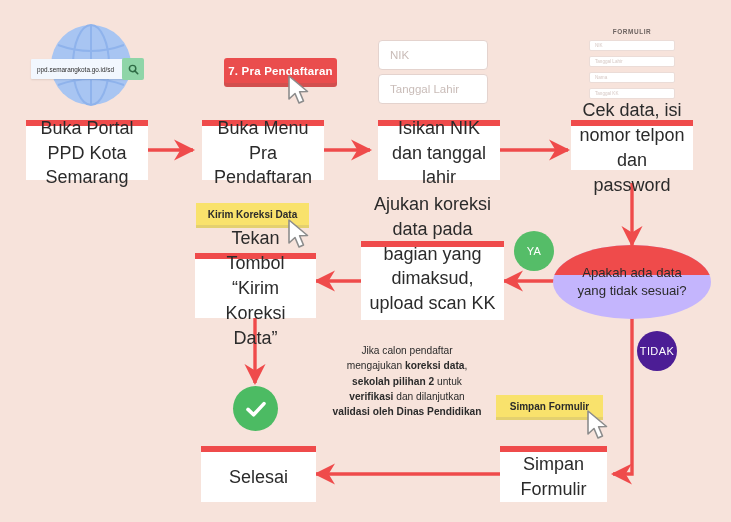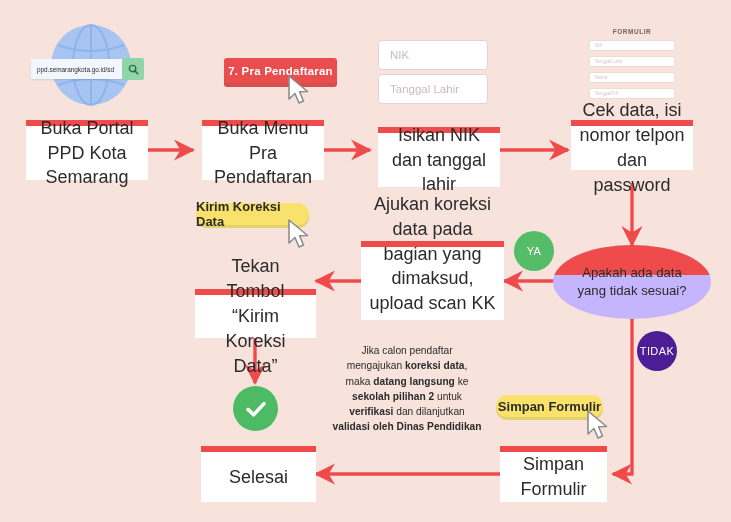--- a/index.html
+++ b/index.html
@@ -48,24 +48,23 @@
   
   .check-circle{
     position:absolute;border-radius:50%;background:#4CBB63;
     display:flex;align-items:center;justify-content:center;
   }
 
   
   .ybtn{
     position:absolute;background:#F9E26C;
     display:flex;align-items:center;justify-content:center;
-    font-weight:bold;font-size:13px;color:#2B2B2B;
+    font-weight:bold;font-size:10px;color:#2B2B2B;
     box-sizing:border-box;
     box-shadow:0 3px 0 rgba(224,204,92,.85);
-    border-radius:11px;
   }
   
   .rbtn{
     position:absolute;background:#EA4D4D;border-radius:3px;
     display:flex;align-items:center;justify-content:center;
     font-weight:bold;font-size:11.5px;color:#fff;letter-spacing:.2px;
     box-sizing:border-box;
     box-shadow:0 4px 0 rgba(205,62,62,.9);
   }
 
@@ -194,21 +193,21 @@
   <div class="mfield" style="left:589px;top:88px;width:86px;height:11px;">
     <span>Tanggal KK</span>
   </div>
 
   <div class="node" style="left:26px;top:120px;width:122px;height:60px;">
     <span>Buka Portal PPD Kota Semarang</span>
   </div>
   <div class="node" style="left:202px;top:120px;width:122px;height:60px;">
     <span>Buka Menu Pra Pendaftaran</span>
   </div>
-  <div class="node" style="left:378px;top:120px;width:122px;height:60px;margin-top:7px;">
+  <div class="node" style="left:378px;top:120px;width:122px;height:60px;">
     <span>Isikan NIK dan tanggal lahir</span>
   </div>
   <div class="node" style="left:571px;top:120px;width:122px;height:50px;justify-content:flex-end;">
     <span>Cek data, isi nomor telpon dan password</span>
   </div>
 
   <div class="decision" style="left:553px;top:245px;width:158px;height:74px;">
     <div class="cap"></div>
     <div class="dtext">Apakah ada data yang tidak sesuai?</div>
   </div>
@@ -216,41 +215,40 @@
   <div class="badge badge-ya" style="left:514;left:514px;top:231px;width:40px;height:40px;">
     <span>YA</span>
   </div>
   <div class="badge badge-tidak" style="left:637px;top:331px;width:40px;height:40px;">
     <span>TIDAK</span>
   </div>
 
   <div class="node" style="left:361px;top:241px;width:143px;height:79px;align-items:flex-end;">
     <span>Ajukan koreksi data pada bagian yang dimaksud, upload scan KK</span>
   </div>
-  <div class="node" style="left:195px;top:253px;width:121px;height:49px;margin-top:36px;">
+  <div class="node" style="left:195px;top:253px;width:121px;height:65px;">
     <span>Tekan Tombol “Kirim Koreksi Data”</span>
   </div>
 
   <div class="ybtn" style="left:196px;top:203px;width:113px;height:22px;">
     <span>Kirim Koreksi Data</span>
   </div>
   <svg class="cursor" style="left:286px;top:218px;" width="26" height="32" viewBox="0 0 26 32">
     <path d="M3,2 L3,25 L9,19.5 L13,29 L17.5,27 L13.6,17.8 L21.5,17.5 Z" fill="#FFFFFF" stroke="#8C8C8C" stroke-width="1.6" stroke-linejoin="round"></path>
   </svg>
 
   <div class="check-circle" style="left:233px;top:386px;width:45px;height:45px;">
     <svg width="26" height="26" viewBox="0 0 26 26">
       <path d="M5,13.4 L10.6,18.8 L21,7.6" stroke="#FFFFFF" stroke-width="3.6" fill="none" stroke-linecap="round" stroke-linejoin="round"></path>
     </svg>
   </div>
 
   <div class="note" style="left:310px;top:343px;width:194px;">
     <div><span>Jika calon pendaftar</span></div>
     <div><span>mengajukan </span><b>koreksi data</b><span>,</span></div>
-    <div><span>maka </span><b>datang langsung</b><span> ke</span></div>
     <div><b>sekolah pilihan 2</b><span> untuk</span></div>
     <div><b>verifikasi</b><span> dan dilanjutkan</span></div>
     <div><b>validasi oleh Dinas Pendidikan</b></div>
   </div>
 
   <div class="ybtn" style="left:496px;top:395px;width:107px;height:22px;">
     <span>Simpan Formulir</span>
   </div>
   <svg class="cursor" style="left:585px;top:409px;" width="26" height="32" viewBox="0 0 26 32">
     <path d="M3,2 L3,25 L9,19.5 L13,29 L17.5,27 L13.6,17.8 L21.5,17.5 Z" fill="#FFFFFF" stroke="#8C8C8C" stroke-width="1.6" stroke-linejoin="round"></path>

